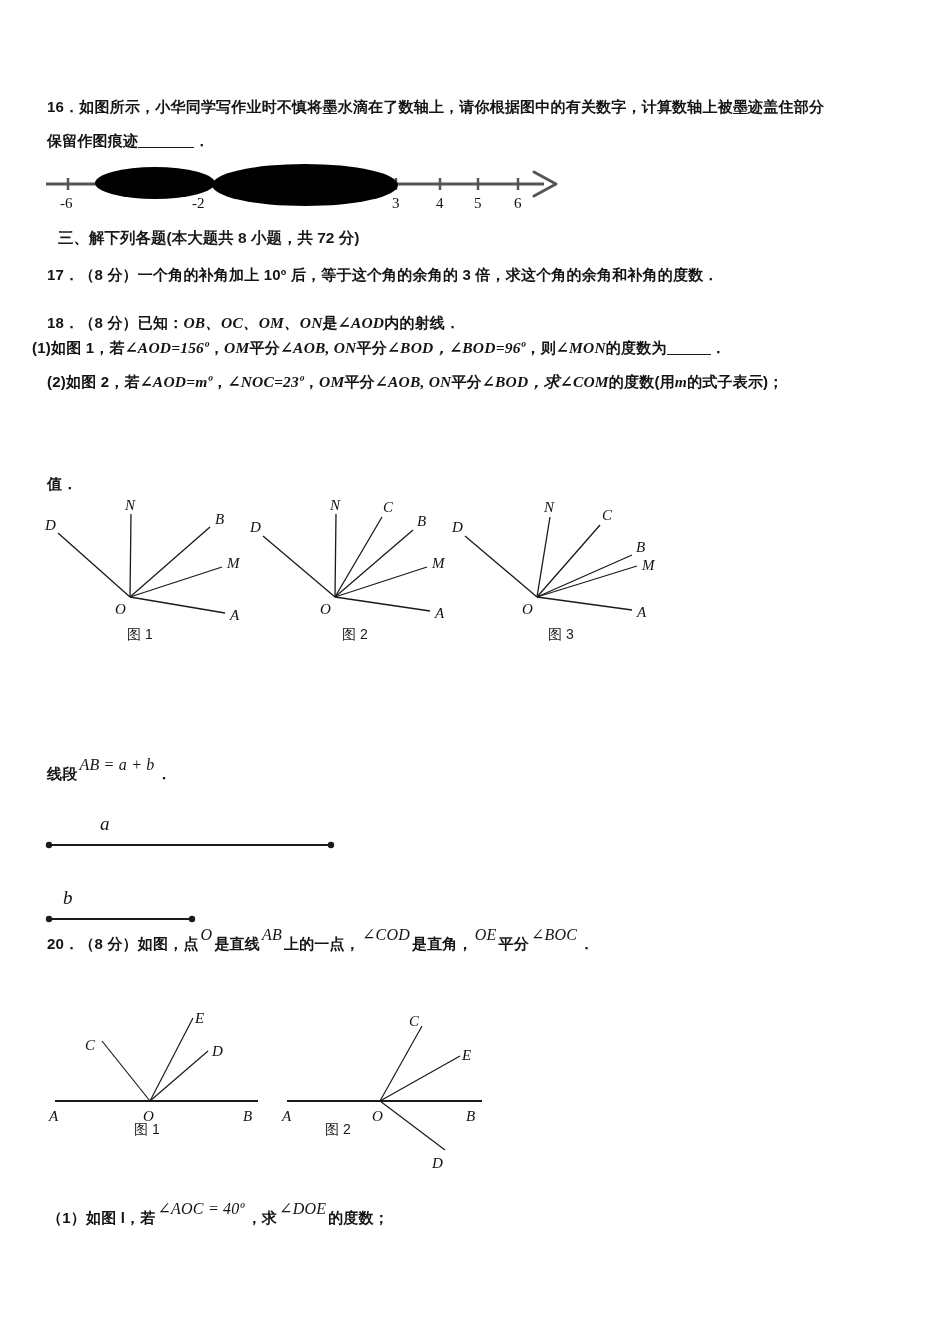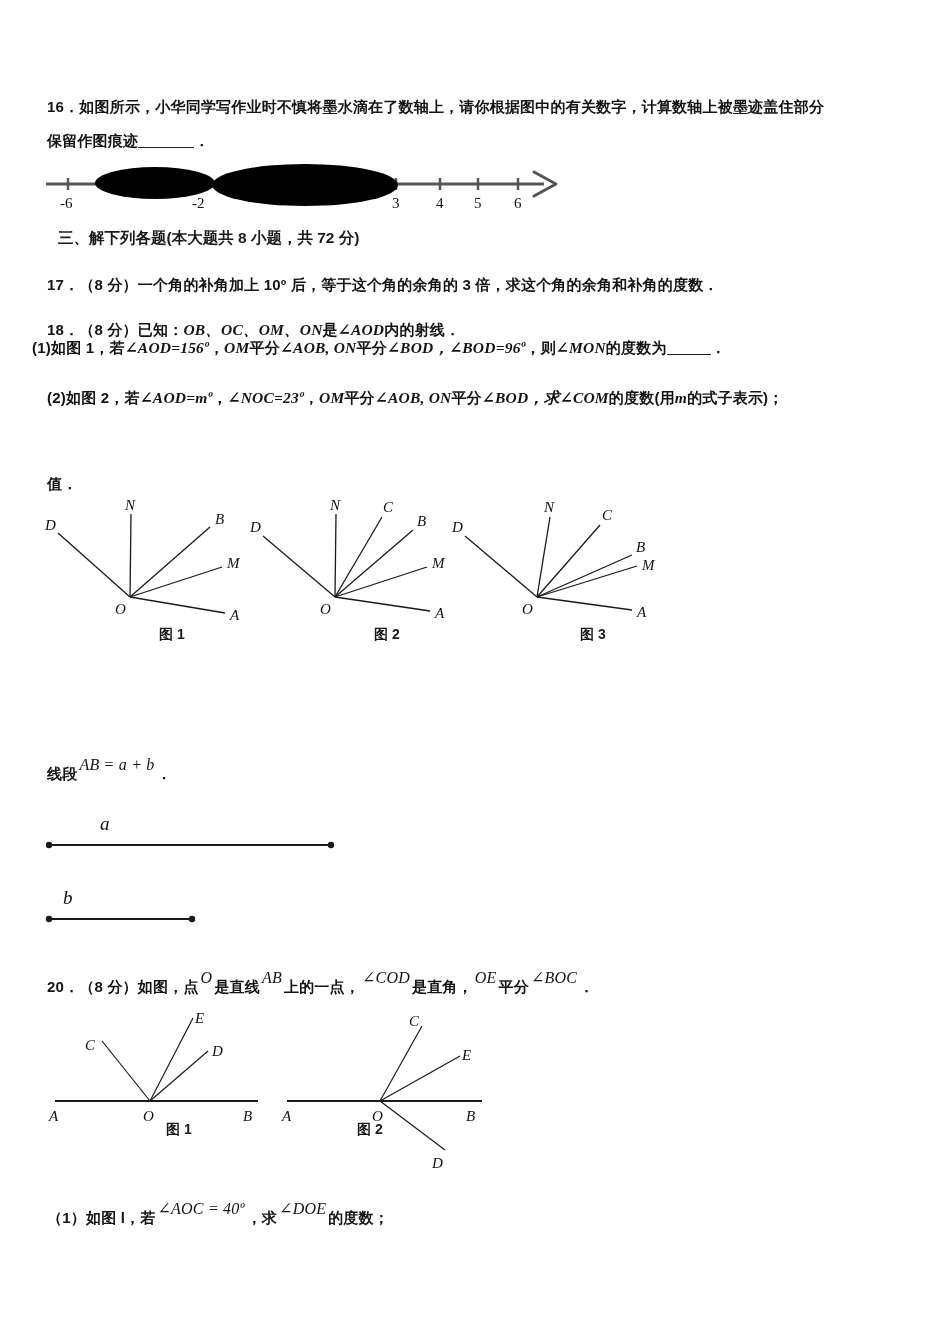--- a/index.html
+++ b/index.html
@@ -70,23 +70,22 @@
     white-space: nowrap;
   }
 
   
   .fig { position: absolute; }
   .fig svg { display: block; overflow: visible; }
   .fig-cap {
     position: absolute;
     font-family: "Liberation Sans", "DejaVu Sans", sans-serif;
     font-size: 14px;
-    font-weight: 700;
+    font-weight: 400;
     white-space: nowrap;
-    margin-left: 32px;
   }
   text.lbl {
     font-family: "Liberation Serif", "DejaVu Serif", serif;
     font-style: italic;
     font-size: 15px;
     fill: #111;
   }
   text.numline-lbl {
     font-family: "Liberation Serif", "DejaVu Serif", serif;
     font-size: 15px;
@@ -135,33 +134,33 @@
       <text class="numline-lbl" x="152" y="50">-2</text>
       <text class="numline-lbl" x="352" y="50">3</text>
       <text class="numline-lbl" x="396" y="50">4</text>
       <text class="numline-lbl" x="434" y="50">5</text>
       <text class="numline-lbl" x="474" y="50">6</text>
     </svg>
   </div>
 
   <div class="sect-head" style="left:47px; top:228px;margin-left:11px;">三、解下列各题(本大题共 8 小题，共 72 分)</div>
 
-  <div class="q-line" style="left:47px; top:258px;margin-top:10px;">
+  <div class="q-line" style="left:47px; top:258px;">
     <span class="cn">17．（8 分）一个角的补角加上 10º 后，等于这个角的余角的 3 倍，求这个角的余角和补角的度数．</span>
   </div>
 
-  <div class="q-line" style="left:47px; top:313px;">
+  <div class="q-line" style="left:47px; top:306px;">
     <span class="cn">18．（8 分）已知：</span><span class="mi">OB、OC、OM、ON</span><span class="cn">是</span><span class="mi">∠AOD</span><span class="cn">内的射线．</span>
   </div>
 
   <div class="q-line" style="left:32px; top:331px;">
     <span class="cn">(1)如图 1，若</span><span class="mi">∠AOD=156º</span><span class="cn">，</span><span class="mi">OM</span><span class="cn">平分</span><span class="mi">∠AOB,</span>&nbsp;<span class="mi">ON</span><span class="cn">平分</span><span class="mi">∠BOD，</span><span class="mi">∠BOD=96º</span><span class="cn">，则</span><span class="mi">∠MON</span><span class="cn">的度数为</span><span class="blank-u short"></span><span class="cn">．</span>
   </div>
 
-  <div class="q-line" style="left:47px; top:365px;margin-top:16px;">
+  <div class="q-line" style="left:47px; top:365px;">
     <span class="cn">(2)如图 2，若</span><span class="mi">∠AOD=mº</span><span class="cn">，</span><span class="mi">∠NOC=23º</span><span class="cn">，</span><span class="mi">OM</span><span class="cn">平分</span><span class="mi">∠AOB,</span>&nbsp;<span class="mi">ON</span><span class="cn">平分</span><span class="mi">∠BOD，求</span><span class="mi">∠COM</span><span class="cn">的度数(用</span><span class="mi">m</span><span class="cn">的式子表示)；</span>
   </div>
 
   <div class="q-line" style="left:47px; top:467px;">
     <span class="cn">值．</span>
   </div>
 
   <div class="fig" style="left:45px; top:500px;">
     <svg width="210" height="120" viewBox="0 0 210 120">
       <g stroke="#1a1a1a" stroke-width="1.3" fill="none">
@@ -239,21 +238,21 @@
 
   <div class="fig" style="left:40px; top:882px;">
     <svg width="340" height="50" viewBox="0 0 340 50">
       <text class="seg-lbl" x="23" y="22">b</text>
       <line x1="9" y1="37" x2="152" y2="37" stroke="#1a1a1a" stroke-width="2"></line>
       <circle cx="9" cy="37" r="3.2" fill="#1a1a1a"></circle>
       <circle cx="152" cy="37" r="3.2" fill="#1a1a1a"></circle>
     </svg>
   </div>
 
-  <div class="q-line" style="left:47px; top:970px;">
+  <div class="q-line" style="left:47px; top:927px;">
     <span class="cn">20．（8 分）如图，点</span><span class="sup-math">O</span><span class="cn">是直线</span><span class="sup-math">AB</span><span class="cn">上的一点，</span><span class="sup-math">∠COD</span><span class="cn">是直角，</span><span class="sup-math">OE</span><span class="cn">平分</span><span class="sup-math">∠BOC</span><span class="cn">．</span>
   </div>
 
   <div class="fig" style="left:45px; top:1008px;">
     <svg width="230" height="125" viewBox="0 0 230 125">
       <line x1="10" y1="93" x2="213" y2="93" stroke="#1a1a1a" stroke-width="1.8"></line>
       <g stroke="#1a1a1a" stroke-width="1.2" fill="none">
         <line x1="105" y1="93" x2="57" y2="33"></line>
         <line x1="105" y1="93" x2="148" y2="10"></line>
         <line x1="105" y1="93" x2="163" y2="43"></line>

